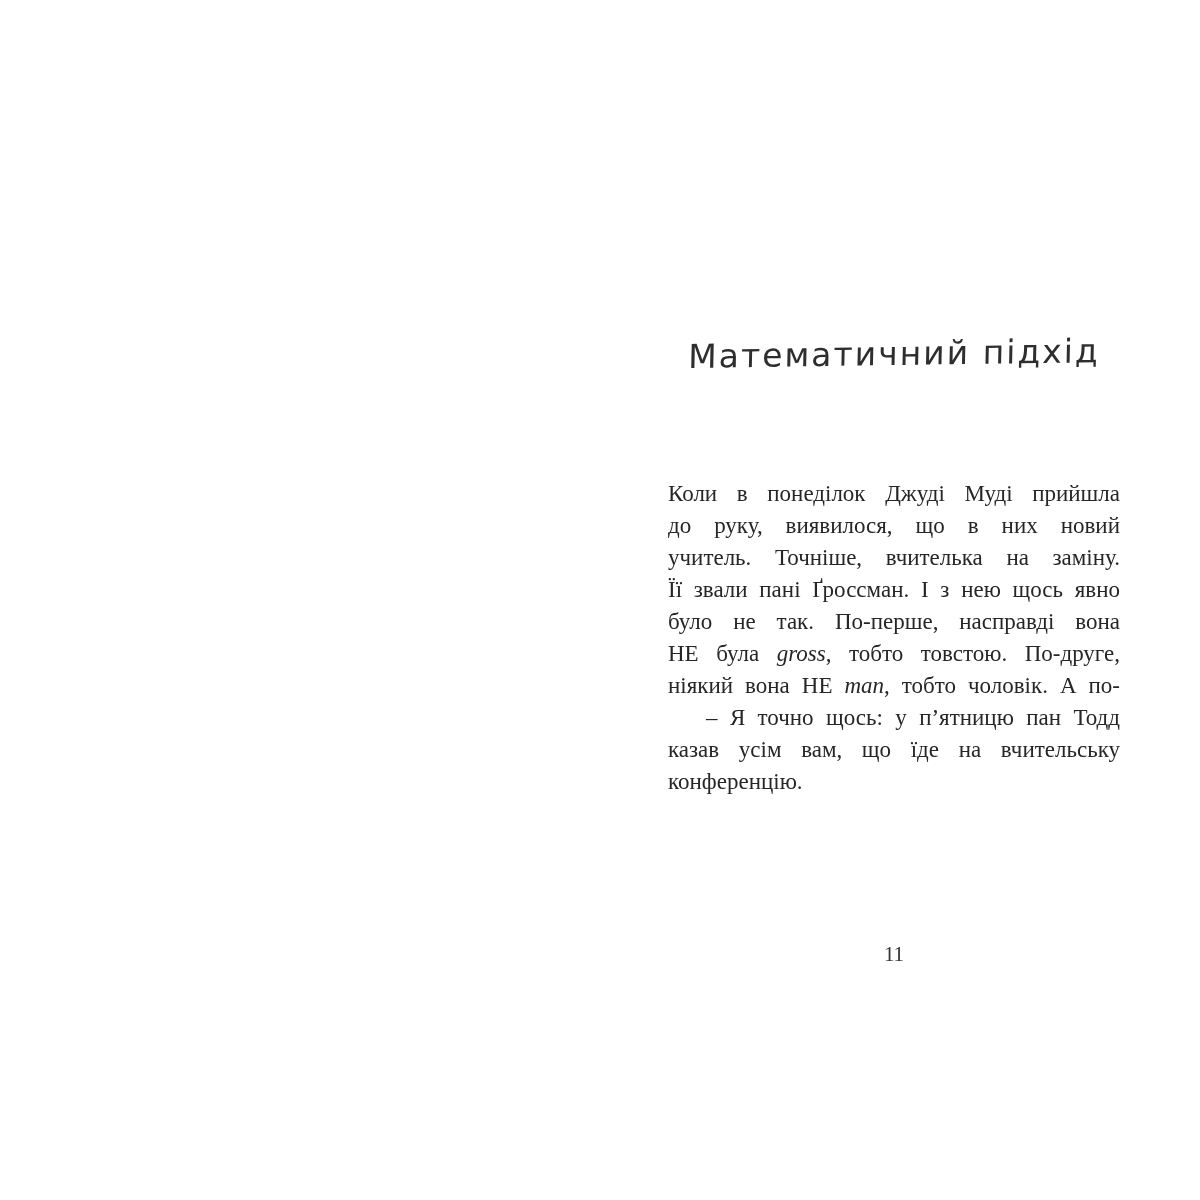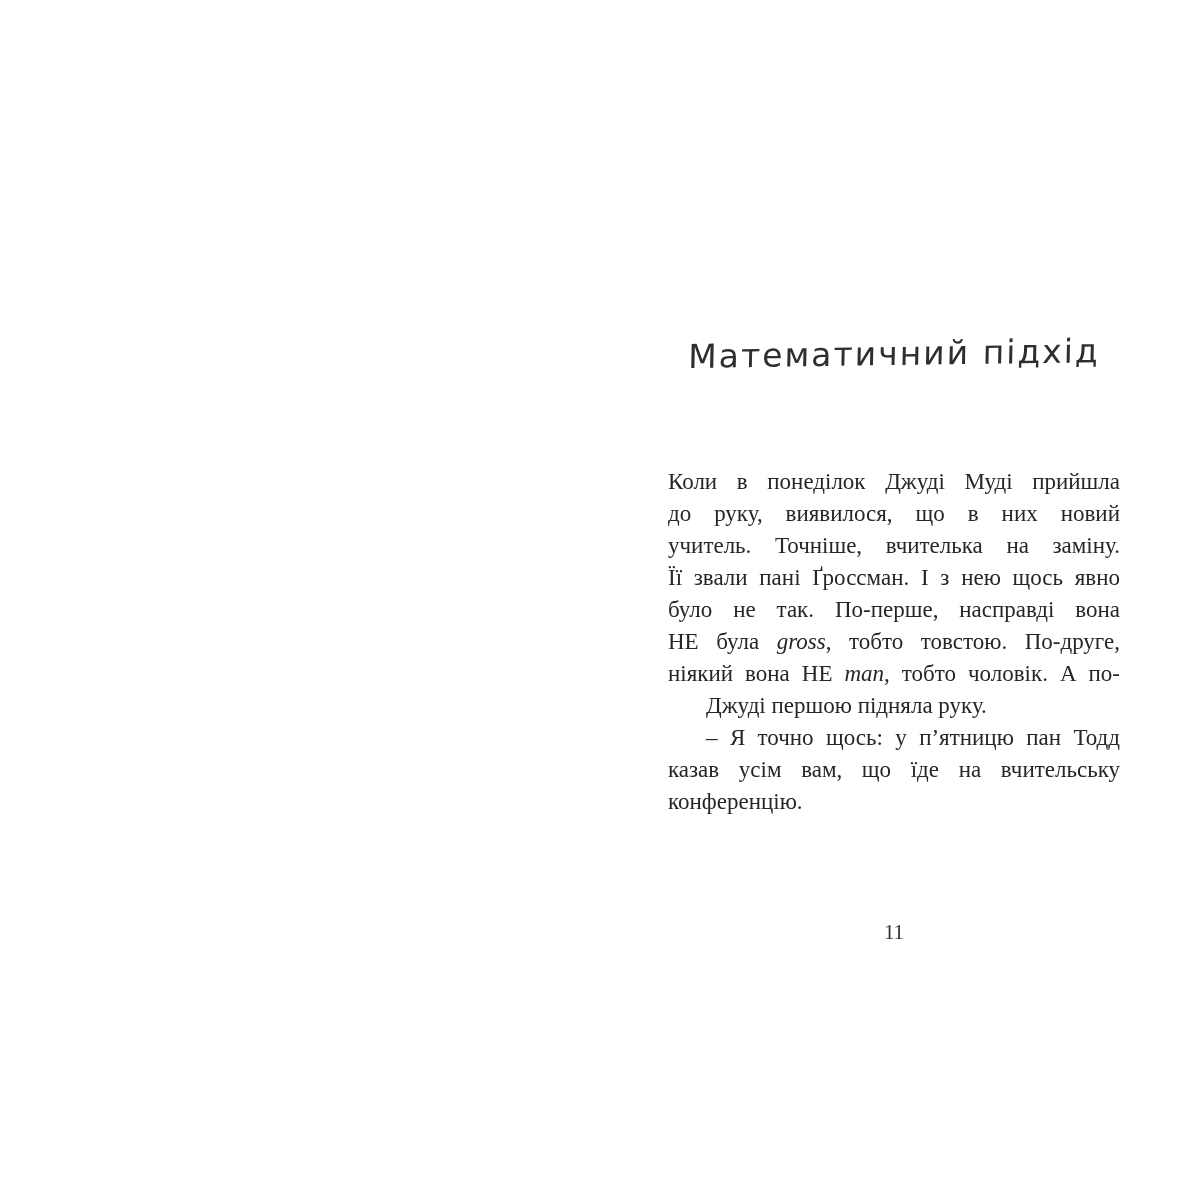--- a/index.html
+++ b/index.html
@@ -45,21 +45,21 @@
     font-size: 33px;
     font-weight: 400;
     letter-spacing: 2px;
     color: #2e2e2e;
     transform: rotate(-0.8deg) skewX(-2deg);
     white-space: nowrap;
   }
   .body-text {
     position: absolute;
     left: 668px;
-    top: 466px;
+    top: 478px;
     width: 452px;
     font-size: 23px;
     line-height: 32px;
     color: #262626;
     text-rendering: optimizeLegibility;
   }
   .line {
     height: 32px;
     line-height: 32px;
     white-space: nowrap;
@@ -72,21 +72,21 @@
   .line.indent {
     padding-left: 38px;
   }
   .it {
     font-style: italic;
   }
   .word { white-space: nowrap; }
   .page-number {
     position: absolute;
     left: 668px;
-    top: 918px;
+    top: 940px;
     width: 452px;
     text-align: center;
     font-size: 21px;
     line-height: 28px;
     color: #333333;
     font-family: "Liberation Serif", serif;
   }
 </style>
 </head>
 <body>
@@ -153,21 +153,20 @@
     <div class="line just">
       <span class="word"><span>ніякий</span></span>
       <span class="word"><span>вона</span></span>
       <span class="word"><span>НЕ</span></span>
       <span class="word"><span class="it">man</span><span>,</span></span>
       <span class="word"><span>тобто</span></span>
       <span class="word"><span>чоловік.</span></span>
       <span class="word"><span>А</span></span>
       <span class="word"><span>по-</span></span>
     </div>
-    <div class="line indent"><span>Джуді першою підняла руку.</span></div>
     <div class="line just indent">
       <span class="word"><span>–</span></span>
       <span class="word"><span>Я</span></span>
       <span class="word"><span>точно</span></span>
       <span class="word"><span>щось:</span></span>
       <span class="word"><span>у</span></span>
       <span class="word"><span>п’ятницю</span></span>
       <span class="word"><span>пан</span></span>
       <span class="word"><span>Тодд</span></span>
     </div>

